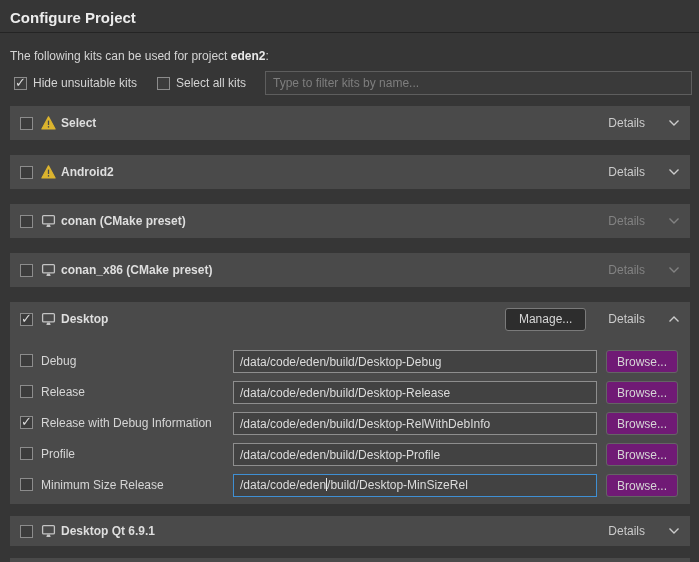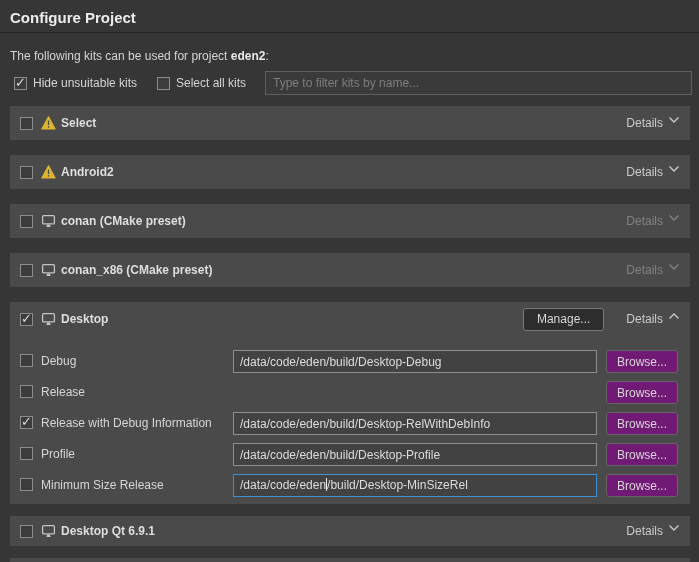--- a/index.html
+++ b/index.html
@@ -23,21 +23,21 @@
   .filter-input { position:absolute; left:265px; top:71px; width:427px; height:24px;
     background:#3a3a3a; border:1px solid #5e5e5e; color:#d0d0d0; font-size:12px; padding:0 7px;
     font-family:"Liberation Sans", sans-serif; }
   .filter-input::placeholder { color:#7e7e7e; }
 
   .kit-row { position:absolute; left:10px; width:680px; height:34px; background:#4a4a4a; }
   .row-line { display:flex; align-items:center; height:100%; padding:0 10px; }
   .kit-icon { margin-left:8px; display:flex; flex:none; }
   .kit-name { margin-left:5px; font-size:12px; font-weight:bold; color:#dedede; white-space:nowrap; }
   .spacer { flex:1; }
-  .details { display:flex; gap:5px; font-size:12px; color:#cbcbcb; }
+  .details { display:flex; align-items:center; gap:23px; font-size:12px; color:#cbcbcb; }
   .details.disabled { color:#828282; }
   .chev svg { display:block; }
   .chev.up svg { transform:rotate(180deg); }
 
   .kit-panel { position:absolute; left:10px; top:302px; width:680px; height:202px; background:#4a4a4a; }
   .panel-header { display:flex; align-items:center; height:34px; padding:0 10px; }
   .manage-btn { margin-left:auto; height:23px; padding:0 13px; background:#2d2d2d;
     border:1px solid #7a7a7a; border-radius:3px; color:#d6d6d6; font-size:12px;
     font-family:"Liberation Sans", sans-serif; }
   .panel-header .details { margin-left:22px; }
@@ -196,20 +196,21 @@
     <div class="cfg-row" style="top:48px">
       <span class="cb cfg-cb"></span>
       <span class="cfg-label">Debug</span>
       <input class="cfg-input" value="/data/code/eden/build/Desktop-Debug" style="">
       <button class="browse-btn">Browse...</button>
     </div>
 
     <div class="cfg-row" style="top:79px">
       <span class="cb cfg-cb"></span>
       <span class="cfg-label">Release</span>
+      <input class="cfg-input" value="/data/code/eden/build/Desktop-Release" style="">
       <button class="browse-btn">Browse...</button>
     </div>
 
     <div class="cfg-row" style="top:110px">
       <span class="cb cfg-cb checked">
           <span class="mark">✓</span>
         </span>
       <span class="cfg-label">Release with Debug Information</span>
       <input class="cfg-input" value="/data/code/eden/build/Desktop-RelWithDebInfo" style="">
       <button class="browse-btn">Browse...</button>

